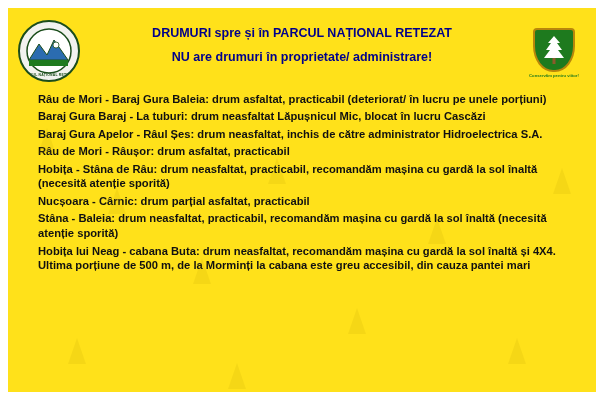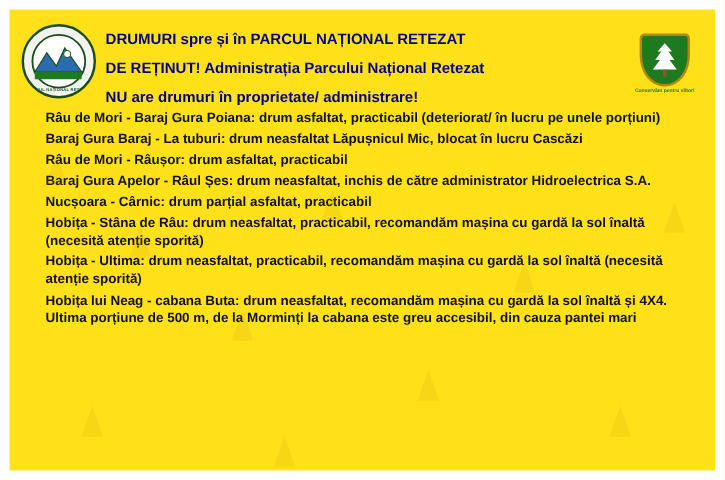--- a/index.html
+++ b/index.html
@@ -94,21 +94,21 @@
   .logo-right .caption {
     margin-top: 2px;
     font-size: 4.2px;
     color: #1e7a1e;
     font-weight: bold;
     text-align: center;
     line-height: 1.1;
   }
   .title-block {
     margin: 0 72px;
-    text-align: left;
+    text-align: center;
     padding-top: 4px;
   }
   .title-line {
     color: #00008b;
     font-weight: bold;
     font-size: 12.5px;
     line-height: 1.9;
     white-space: nowrap;
   }
   .roads {
@@ -152,65 +152,64 @@
         <circle cx="26" cy="23" r="22" fill="#ffffff" stroke="#1b4d1b" stroke-width="1.5"></circle>
         <path d="M6 32 L16 16 L24 27 L31 12 L45 32 Z" fill="#2b6cb0" stroke="#1b4d1b" stroke-width="1"></path>
         <path d="M6 32 L45 32 L45 38 L6 38 Z" fill="#1e7a1e"></path>
         <circle cx="33" cy="17" r="3" fill="#ffffff" stroke="#1b4d1b" stroke-width="0.8"></circle>
       </svg>
       <span class="ring-text">PARCUL NAȚIONAL RETEZAT</span>
     </div>
 
     <div class="title-block">
       <div class="title-line">DRUMURI spre și în PARCUL NAȚIONAL RETEZAT</div>
-      <div class="title-line">DE REȚINUT! Administrația Parcului Național Retezat</div>
       <div class="title-line">NU are drumuri în proprietate/ administrare!</div>
     </div>
 
     <div class="logo-right">
       <div class="shield">
         <svg width="30" height="32" viewBox="0 0 30 32" aria-hidden="true">
           <path d="M15 2 L21 9 L18 9 L23 16 L19 16 L25 24 L5 24 L11 16 L7 16 L12 9 L9 9 Z" fill="#ffffff"></path>
           <rect x="13.5" y="24" width="3" height="6" fill="#8B5A2B"></rect>
         </svg>
       </div>
       <div class="caption">Conservăm pentru viitor!</div>
     </div>
 
   </div>
 
   <div class="roads">
 
     <div class="road">
-      <span class="name">Râu de Mori - Baraj Gura Poiana:</span><span class="desc"> drum asfaltat, practicabil (deteriorat/ în lucru pe unele porțiuni)</span>
+      <span class="name">Râu de Mori - Baraj Gura Baleia:</span><span class="desc"> drum asfaltat, practicabil (deteriorat/ în lucru pe unele porțiuni)</span>
     </div>
 
 
     <div class="road">
       <span class="name">Baraj Gura Baraj - La tuburi:</span><span class="desc"> drum neasfaltat Lăpușnicul Mic, blocat în lucru Cascăzi</span>
     </div>
 
     <div class="road">
+      <span class="name">Baraj Gura Apelor - Râul Șes:</span><span class="desc"> drum neasfaltat, inchis de către administrator Hidroelectrica S.A.</span>
+    </div>
+
+    <div class="road">
       <span class="name">Râu de Mori - Râușor:</span><span class="desc"> drum asfaltat, practicabil</span>
     </div>
 
     <div class="road">
-      <span class="name">Baraj Gura Apelor - Râul Șes:</span><span class="desc"> drum neasfaltat, inchis de către administrator Hidroelectrica S.A.</span>
+      <span class="name">Hobița - Stâna de Râu:</span><span class="desc"> drum neasfaltat, practicabil, recomandăm mașina cu gardă la sol înaltă (necesită atenție sporită)</span>
     </div>
 
     <div class="road">
       <span class="name">Nucșoara - Cârnic:</span><span class="desc"> drum parțial asfaltat, practicabil</span>
     </div>
 
     <div class="road">
-      <span class="name">Hobița - Stâna de Râu:</span><span class="desc"> drum neasfaltat, practicabil, recomandăm mașina cu gardă la sol înaltă (necesită atenție sporită)</span>
-    </div>
-
-    <div class="road">
-      <span class="name">Hobița - Ultima:</span><span class="desc"> drum neasfaltat, practicabil, recomandăm mașina cu gardă la sol înaltă (necesită atenție sporită)</span>
+      <span class="name">Stâna - Baleia:</span><span class="desc"> drum neasfaltat, practicabil, recomandăm mașina cu gardă la sol înaltă (necesită atenție sporită)</span>
     </div>
 
     <div class="road">
       <span class="name">Hobița lui Neag - cabana Buta:</span><span class="desc"> drum neasfaltat, recomandăm mașina cu gardă la sol înaltă și 4X4. Ultima porțiune de 500 m, de la Morminți la cabana este  greu accesibil, din cauza pantei mari</span>
     </div>
 
   </div>
 
 </div>
 

